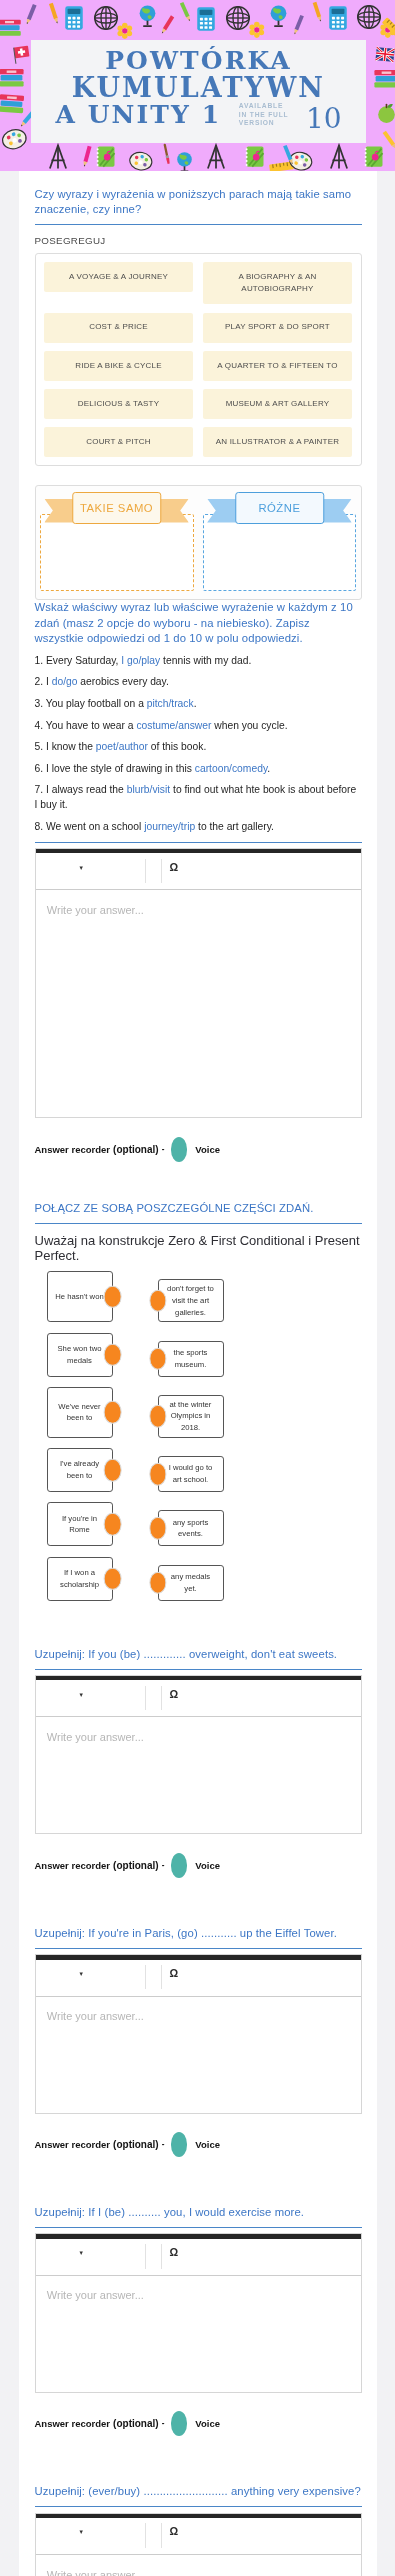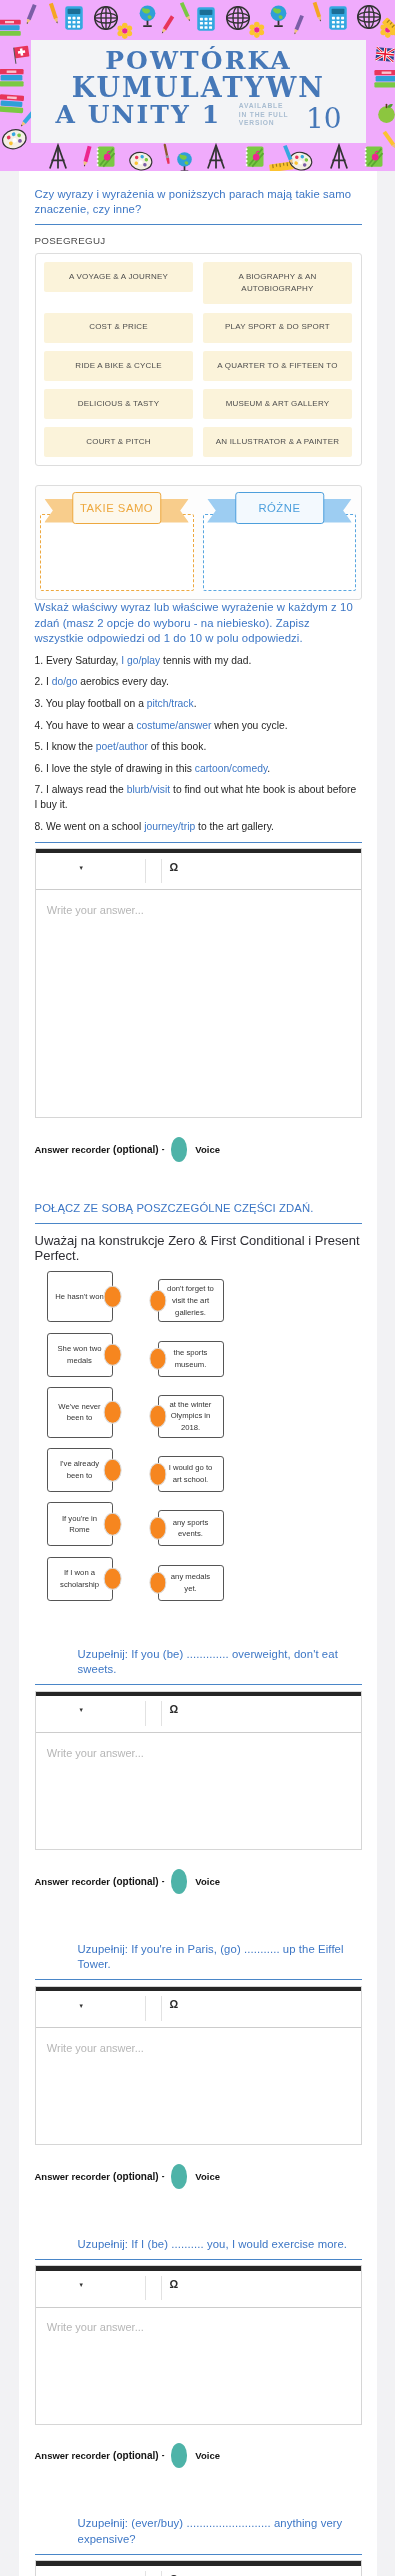--- a/index.html
+++ b/index.html
@@ -70,21 +70,21 @@
   .pair-row{display:flex;gap:45px;margin:0 0 10.3px 12px;}
   .pbox{position:relative;border:0.5px solid #555;border-radius:3.1px;min-height:36px;display:flex;
     align-items:center;justify-content:center;text-align:center;font-size:7.7px;color:#333;
     padding:3.1px 6.2px;box-sizing:border-box;background:#fff;line-height:1.5;}
   .pbox.left{width:66px;text-align:center;}
   .pbox.right{width:66px;margin-top:8px;}
   .dot{position:absolute;width:15.5px;height:20.6px;background:#f6861f;border:1px solid #dcdcdc;
     border-radius:50%;top:50%;}
   .pbox.left .dot{right:0;transform:translate(55%,-50%);}
   .pbox.right .dot{left:0;transform:translate(-55%,-50%);}
-  .fill-head{margin-top:46px;margin-left:43px;}
+  .fill-head{margin-top:46px;}
 </style>
 </head>
 <body>
 
 <svg class="defs" aria-hidden="true">
     <defs>
   <g id="i-pencil">
         <rect x="10" y="2" width="4" height="16" fill="currentColor"></rect>
         <polygon points="10,18 14,18 12,23" fill="#f0c27a"></polygon>
         <polygon points="11.3,21.2 12.7,21.2 12,23" fill="#333"></polygon>

